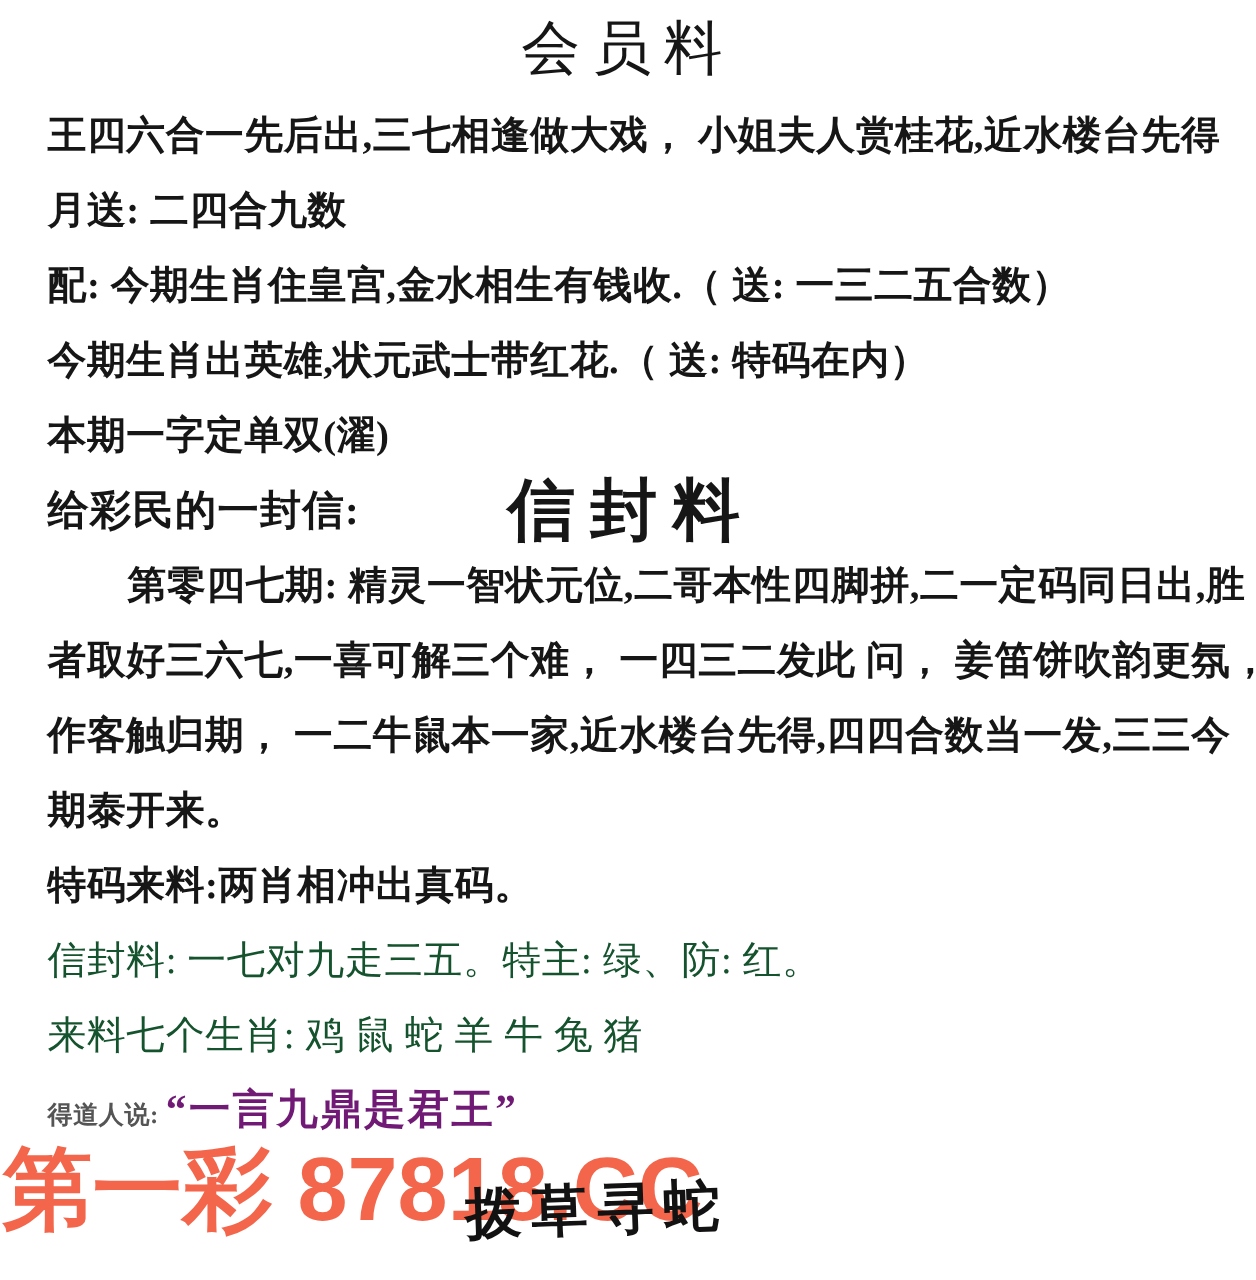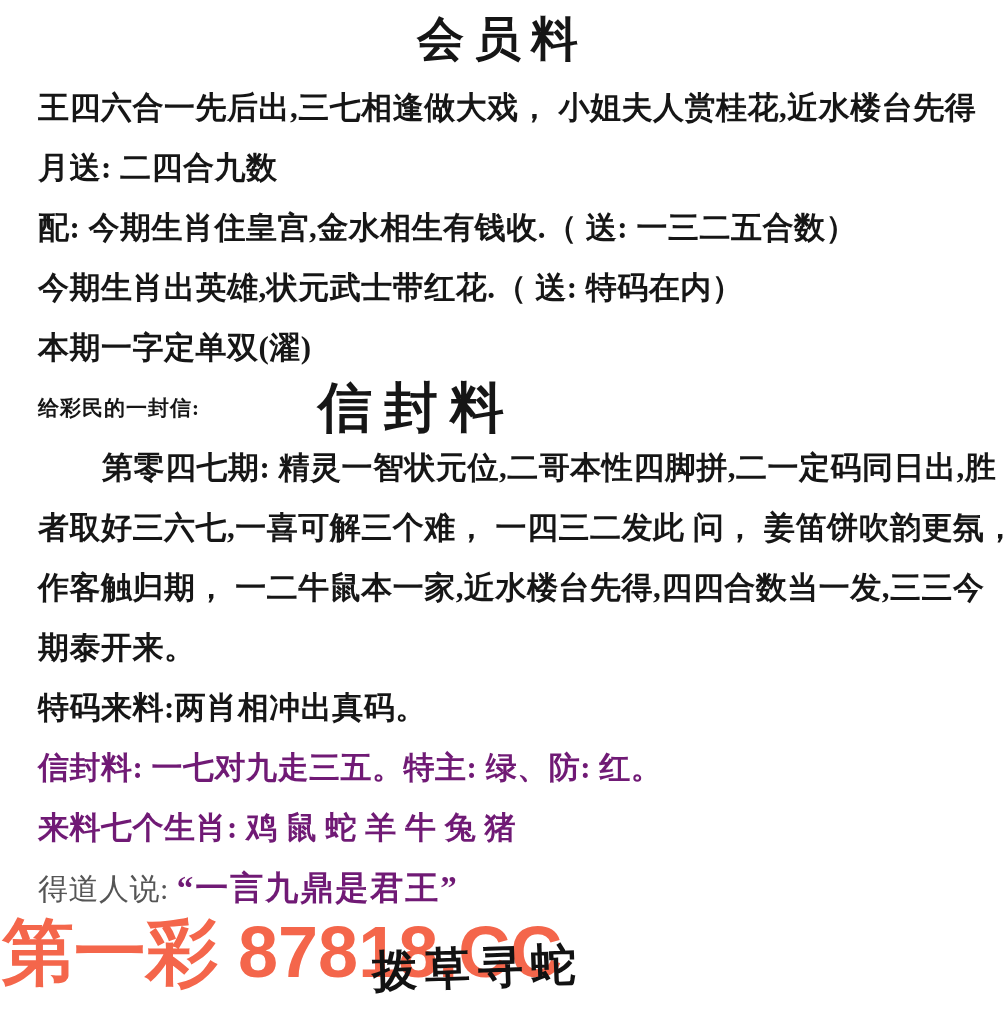--- a/index.html
+++ b/index.html
@@ -5,35 +5,35 @@
   html,body{margin:0;padding:0;}
   body{
     width:1005px;height:1024px;
     background:#ffffff;
     position:relative;overflow:hidden;
     color:#161616;
     font-family:"Liberation Serif","DejaVu Serif",serif;
   }
   .doc{position:absolute;top:0;left:0;width:1005px;box-sizing:border-box;padding:6px 38px 0;}
   .main-title{
-    text-align:center;font-size:47px;font-weight:700;
+    text-align:center;font-size:47px;font-weight:400;
     line-height:66px;letter-spacing:10px;height:72px;
   }
   .line{
     font-size:31px;line-height:60px;height:60px;
     white-space:nowrap;letter-spacing:0.5px;font-weight:600;
   }
   .indent1{padding-left:50px;}
   .indent2{padding-left:64px;}
-  .faint{color:#701a75;font-weight:700;}
+  .faint{color:#14532d;font-weight:400;}
   .letter-row{display:flex;align-items:center;height:60px;}
-  .letter-label{font-size:21px;font-weight:600;letter-spacing:1px;}
+  .letter-label{font-size:33px;font-weight:600;letter-spacing:1px;}
   .envelope-title{font-size:54px;font-weight:700;letter-spacing:12px;margin-left:118px;line-height:1;}
   .saying{position:relative;z-index:1;}
-  .saying-prefix{color:#555;font-weight:400;font-size:30px;}
+  .saying-prefix{color:#555;font-weight:700;font-size:20px;}
   .saying-quote{color:#701a75;font-weight:700;font-size:33px;letter-spacing:2px;}
   .watermark{
     position:absolute;left:2px;top:916px;z-index:2;
     font-family:"Liberation Sans","DejaVu Sans",sans-serif;
     font-weight:800;font-size:72px;line-height:1.0;
     color:#f4664b;letter-spacing:0px;white-space:nowrap;
   }
   .bottom-phrase{
     position:absolute;left:372px;top:938px;z-index:3;
     font-size:45px;font-weight:700;letter-spacing:8px;

